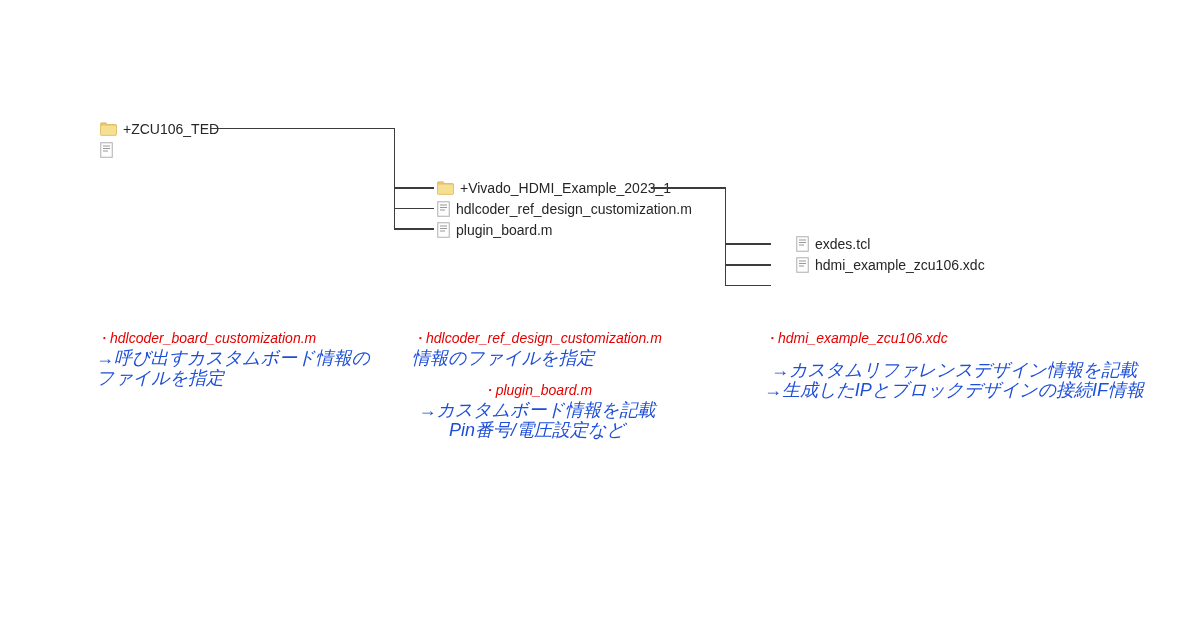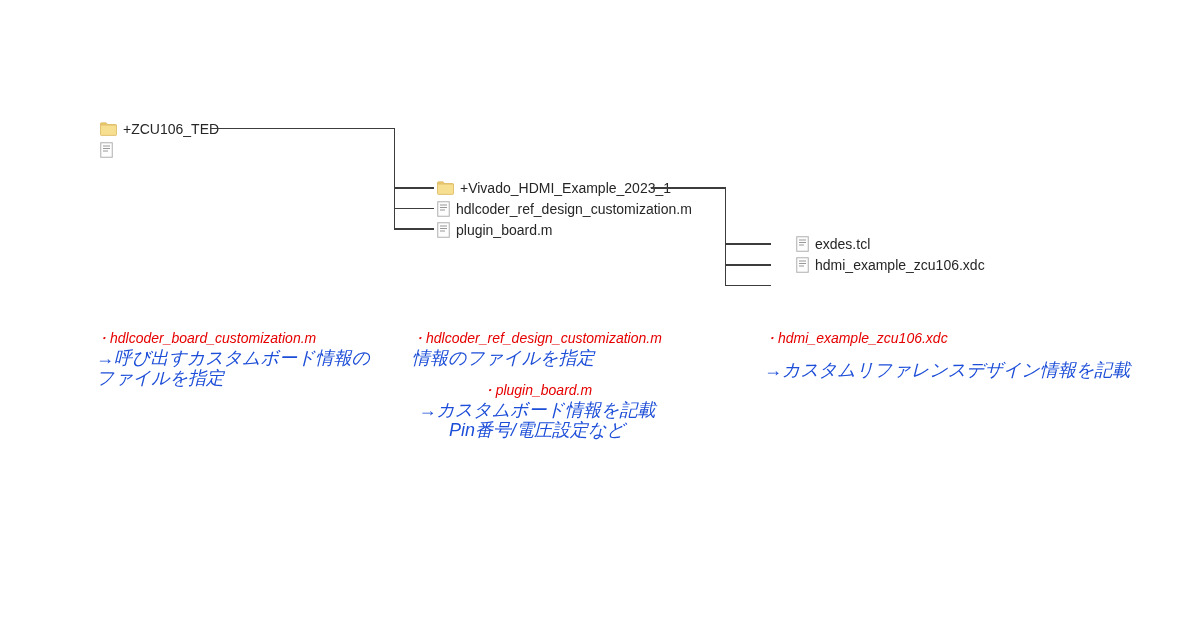--- a/index.html
+++ b/index.html
@@ -139,16 +139,17 @@
       <div class="ann-line">Pin番号/電圧設定など</div>
     </div>
   </div>
 
   <div class="ann-col" style="left:764px;">
     <div class="ann-block">
       <div class="ann-title">・hdmi_example_zcu106.xdc</div>
     </div>
     <div class="ann-block">
       <div class="ann-line">→カスタムリファレンスデザイン情報を記載</div>
+      <div class="ann-line">→生成したIPとブロックデザインの接続IF情報</div>
     </div>
   </div>
 
 </div>
 
 </body></html>

